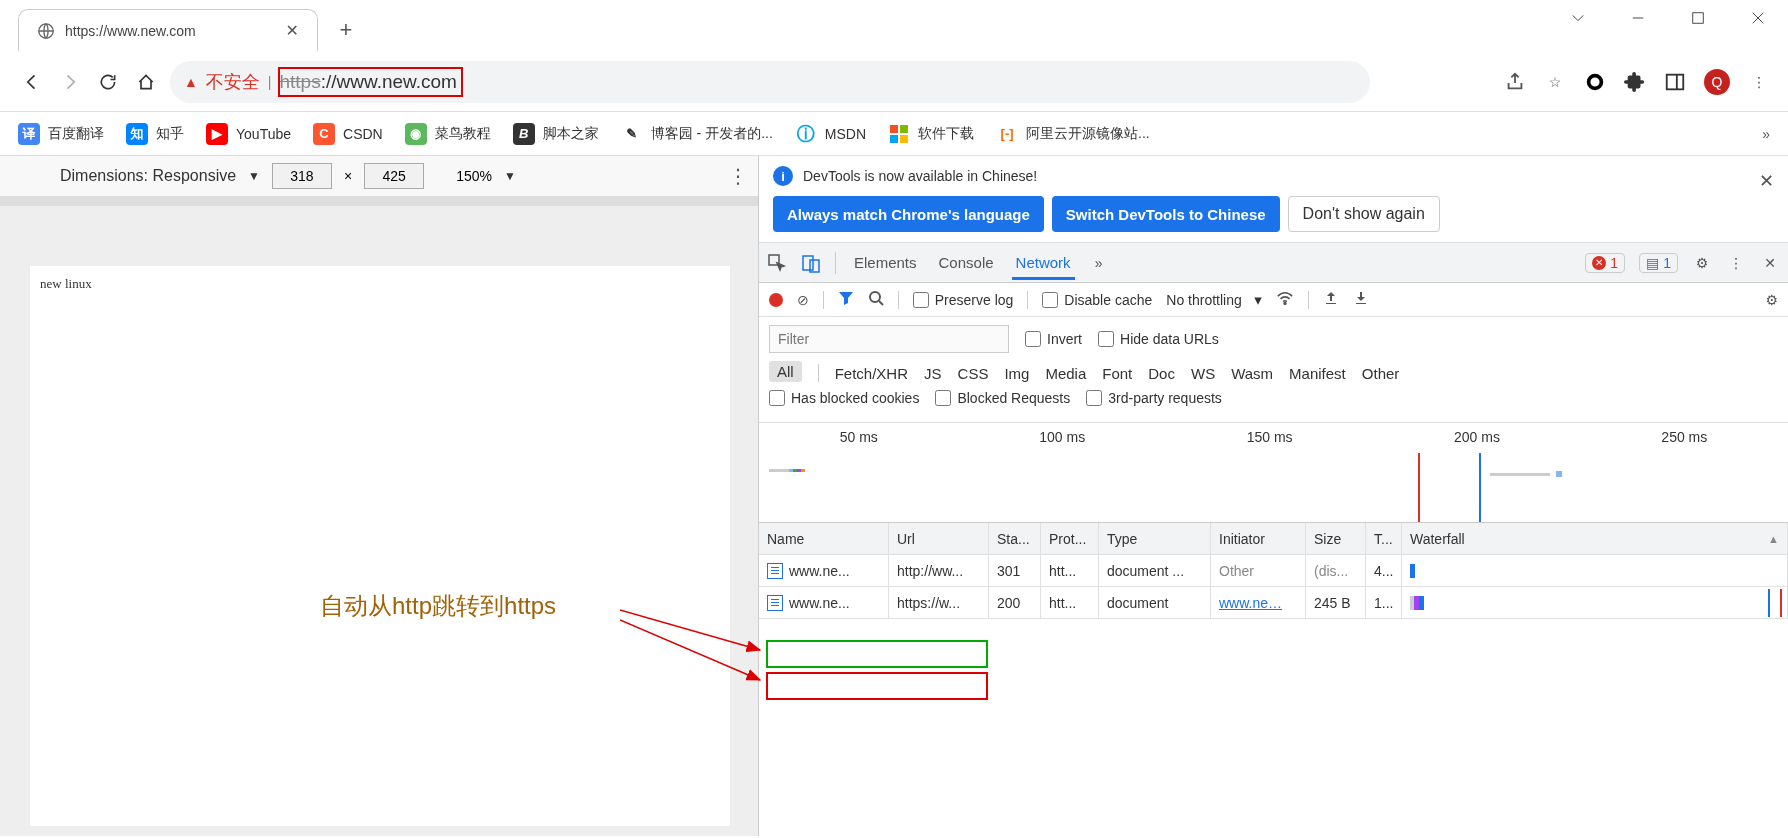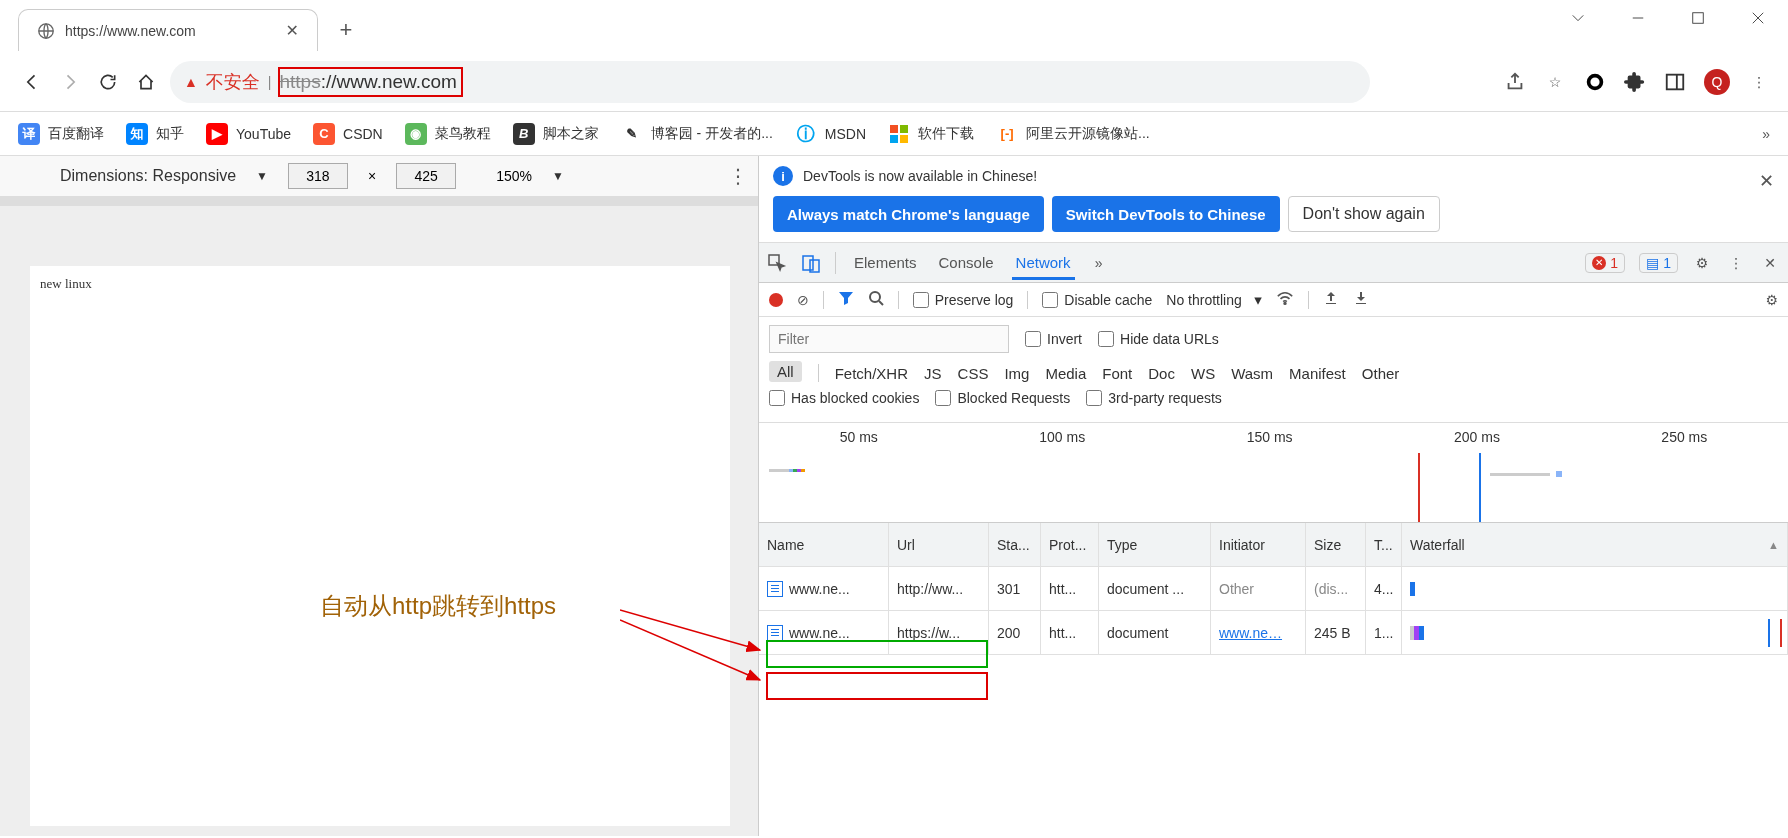--- a/index.html
+++ b/index.html
@@ -25,21 +25,21 @@
 .url-proto{color:#888;font-size:19px;text-decoration:line-through}
 .url-rest{color:#333;font-size:19px}
 .addr-right{margin-left:auto;display:flex;align-items:center;gap:18px}
 .addr-right .ico{width:22px;height:22px;display:flex;align-items:center;justify-content:center;color:#555}
 .avatar{width:26px;height:26px;border-radius:50%;background:#c5221f;color:#fff;display:flex;align-items:center;justify-content:center;font-size:14px}
 .bookmarks{display:flex;align-items:center;gap:22px;padding:6px 18px;height:44px;border-bottom:1px solid #ddd}
 .bm{display:flex;align-items:center;gap:8px;color:#333;font-size:15px}
 .bm-ico{width:22px;height:22px;border-radius:4px;display:flex;align-items:center;justify-content:center;color:#fff;font-size:13px;font-weight:bold}
 .workspace{display:flex;height:680px}
 .left{width:759px;display:flex;flex-direction:column;border-right:1px solid #ccc}
-.devbar{display:flex;align-items:center;gap:20px;height:40px;padding:0 10px 0 60px;background:#f8f8f8}
+.devbar{display:flex;align-items:center;gap:12px;height:40px;padding:0 10px 0 60px;background:#f8f8f8}
 .devbar .lbl{color:#333;font-size:16px}
 .devbar .dd{font-size:12px;color:#333}
 .dim-in{width:60px;height:26px;border:1px solid #aaa;text-align:center;background:#f1f1f1}
 .more-v{margin-left:auto;color:#555;font-size:20px}
 .viewport{flex:1;background:#eee;display:flex;padding:60px 20px 0 30px}
 .page{background:#fff;width:700px;height:560px;padding:10px;font-family:serif;font-size:13px;color:#333}
 .right{flex:1;display:flex;flex-direction:column;background:#fff}
 .banner{padding:10px 14px;border-bottom:1px solid #ddd;position:relative}
 .banner-row1{display:flex;align-items:center;gap:10px;color:#333;font-size:16px}
 .info-i{width:20px;height:20px;border-radius:50%;background:#1a73e8;color:#fff;display:flex;align-items:center;justify-content:center;font-size:13px;font-weight:bold}
@@ -69,21 +69,21 @@
 .filter-types{display:flex;align-items:flex-end;gap:16px;margin-bottom:8px;flex-wrap:wrap}
 .ft{color:#333;font-size:15px}
 .ft.active{background:#e0e0e0;padding:2px 8px;border-radius:3px}
 .ft-sep{width:1px;height:18px;background:#ccc}
 .timeline{height:100px;border-bottom:1px solid #ccc;position:relative;background:#fff}
 .tl-labels{display:flex;justify-content:space-around;padding-top:6px;font-size:15px;color:#333}
 .tl-track{position:absolute;left:10px;top:46px;height:12px;display:flex}
 .tl-seg{height:3px}
 .tl-line{position:absolute;top:30px;bottom:0;width:2px}
 .net-table{flex:1;overflow:auto}
-.nt-head,.nt-row{display:grid;grid-template-columns:130px 100px 52px 58px 112px 95px 60px 36px 1fr;align-items:center;height:44px;border-bottom:1px solid #e0e0e0}
+.nt-head,.nt-row{display:grid;grid-template-columns:130px 100px 52px 58px 112px 95px 60px 36px 1fr;align-items:center;height:32px;border-bottom:1px solid #e0e0e0}
 .nt-head{background:#f1f3f4;font-size:15px;color:#333}
 .nt-head>div,.nt-row>div{padding:0 8px;overflow:hidden;white-space:nowrap;text-overflow:ellipsis;border-right:1px solid #e0e0e0;height:100%;display:flex;align-items:center}
 .nt-row{color:#333;font-size:15px}
 .nt-row .nm{display:flex;align-items:center;gap:6px}
 .doc-ico{width:16px;height:16px;border:1px solid #1a73e8;display:flex;align-items:center;justify-content:center}
 .doc-ico::before{content:"";width:8px;height:1px;background:#1a73e8;box-shadow:0 -3px 0 #1a73e8,0 3px 0 #1a73e8}
 .link{color:#1a73e8;text-decoration:underline}
 .dim{color:#888}
 .wf{display:flex;align-items:center;gap:0;height:18px}
 .wf span{display:inline-block;height:14px}

